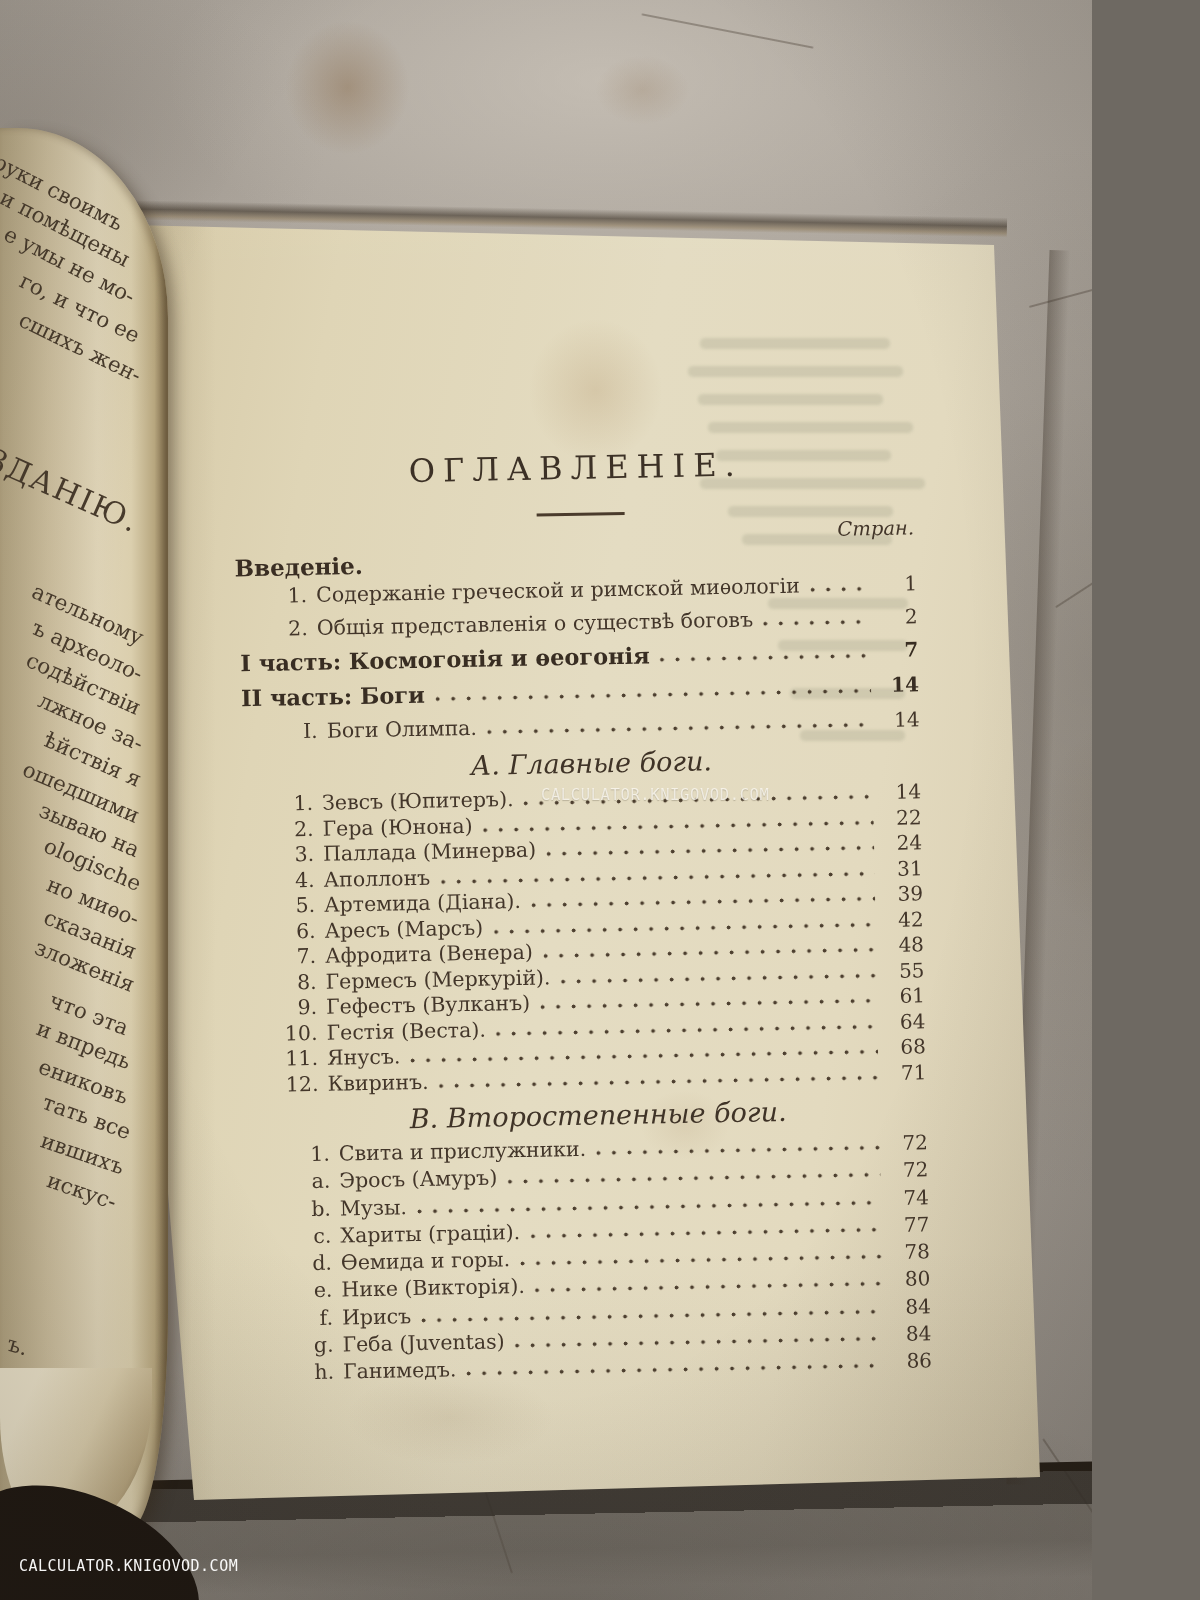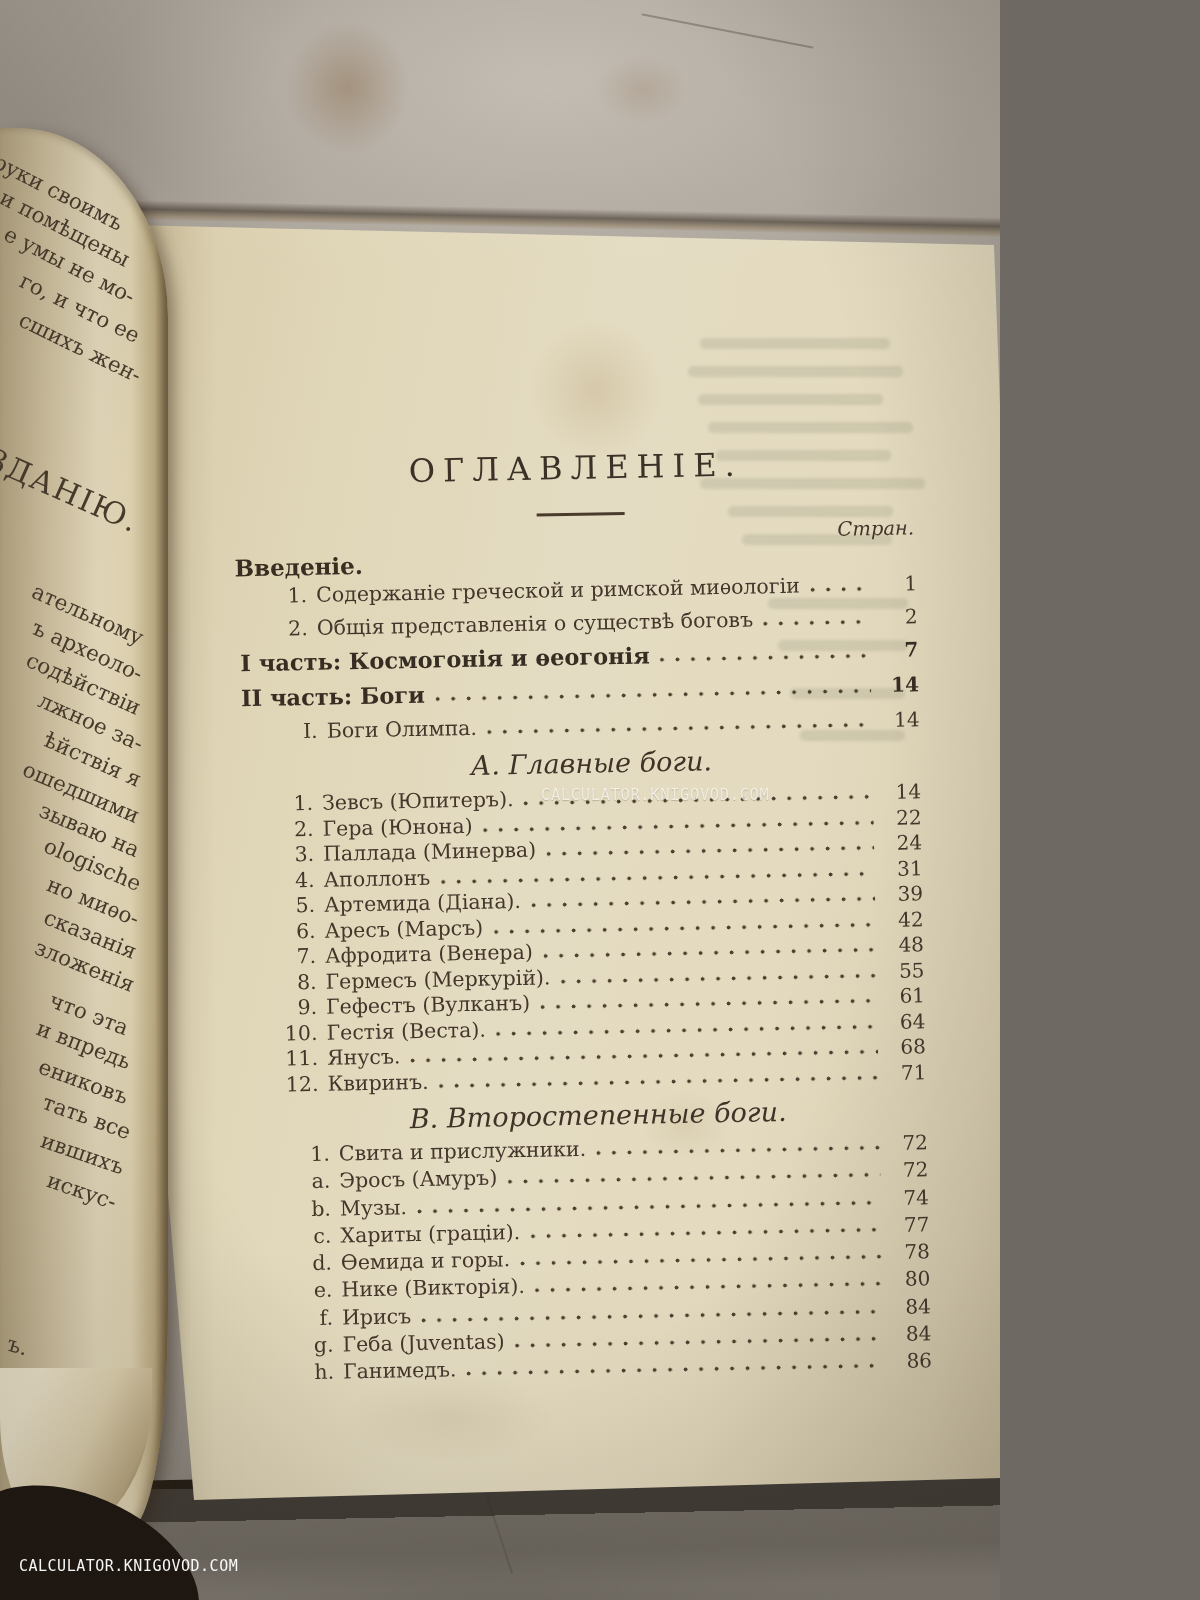--- a/index.html
+++ b/index.html
@@ -1,16 +1,16 @@
 <!DOCTYPE html>
 <html><head>
 <meta charset="utf-8">
 <style>
   html,body{margin:0;padding:0;background:#6e6962;}
-  .canvas{position:relative;width:1000px;height:1600px;overflow:hidden;
+  .canvas{position:relative;width:1092px;height:1600px;overflow:hidden;
     font-family:"DejaVu Serif",serif;background:#a59e95;}
   
   .surface{position:absolute;inset:0;
     background:
       radial-gradient(ellipse 620px 300px at 55% 5%, rgba(214,207,196,.55), rgba(214,207,196,0) 70%),
       radial-gradient(ellipse 500px 700px at 100% 42%, rgba(128,121,111,.45), rgba(128,121,111,0) 75%),
       radial-gradient(ellipse 420px 260px at 3% 9%, rgba(132,124,114,.40), rgba(132,124,114,0) 70%),
       radial-gradient(ellipse 900px 420px at 50% 102%, rgba(92,87,79,.65), rgba(92,87,79,0) 75%),
       linear-gradient(173deg,#aba49b 0%,#b0a9a0 30%,#a19a91 62%,#8e8881 100%);}
   .stain-bg{position:absolute;border-radius:50%;}

